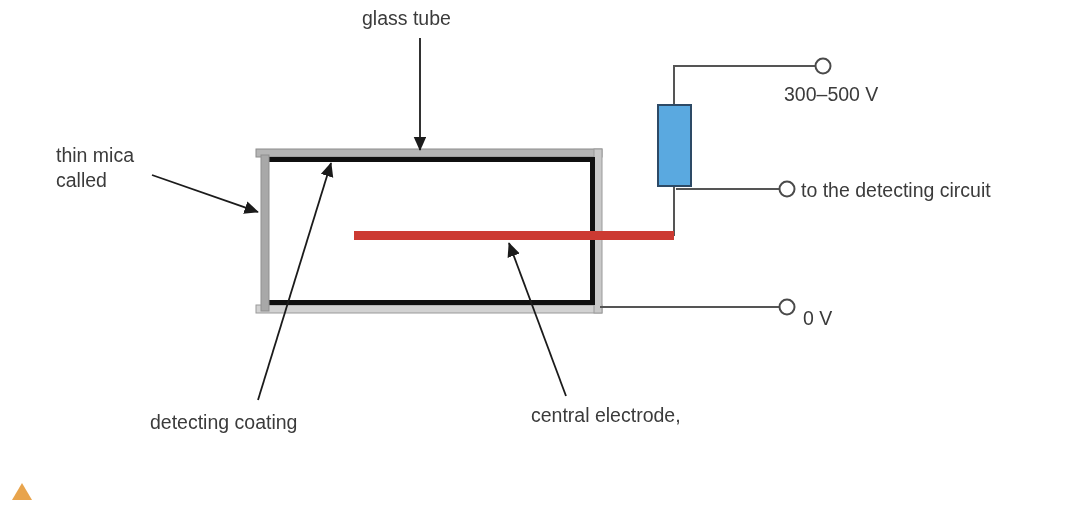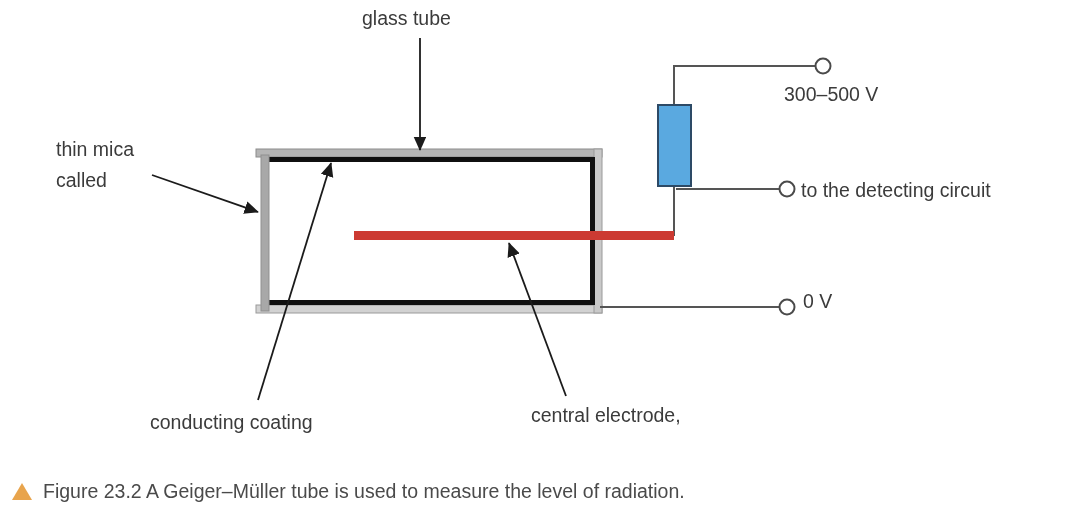--- a/index.html
+++ b/index.html
@@ -26,25 +26,25 @@
   }
   .lbl {
     position: absolute;
     color: #3b3b3b;
     font-family: "Liberation Sans", sans-serif;
     font-size: 19.5px;
     line-height: 25px;
     white-space: pre;
   }
   #label-glass-tube   { left: 362px; top: 6px;  }
-  #label-mica-line1   { left: 56px;  top: 137px;}
+  #label-mica-line1   { left: 56px;  top: 143px;}
   #label-mica-line2   { left: 56px;  top: 168px;}
   #label-voltage      { left: 784px; top: 82px; }
   #label-detecting    { left: 801px; top: 178px; text-align: right;}
-  #label-zero-volts   { left: 803px; top: 289px;}
+  #label-zero-volts   { left: 803px; top: 306px;}
   #label-coating      { left: 150px; top: 410px;}
   #label-electrode-l1 { left: 504px; top: 403px; margin-left: 27px;}
   #label-electrode-l2 { left: 504px; top: 428px;}
 
   #caption-bar {
     position: absolute;
     left: 0;
     top: 470px;
     width: 1091px;
     height: 43px;
@@ -136,22 +136,21 @@
 
   <div class="lbl" id="label-mica-line1">thin mica</div>
   <div class="lbl" id="label-mica-line2">called</div>
 
   <div class="lbl" id="label-voltage">300–500 V</div>
 
   <div class="lbl" id="label-detecting">to the detecting circuit</div>
 
   <div class="lbl" id="label-zero-volts">0 V</div>
 
-  <div class="lbl" id="label-coating">conducting coating</div>
+  <div class="lbl" id="label-coating">detecting coating</div>
 
   <div class="lbl" id="label-electrode-l1">central electrode,</div>
 
   <div id="caption-bar">
     <div id="caption-marker"></div>
-    <div id="caption-text">Figure 23.2 A Geiger–Müller tube is used to measure the level of radiation.</div>
   </div>
 
 </div>
 
 </body></html>

